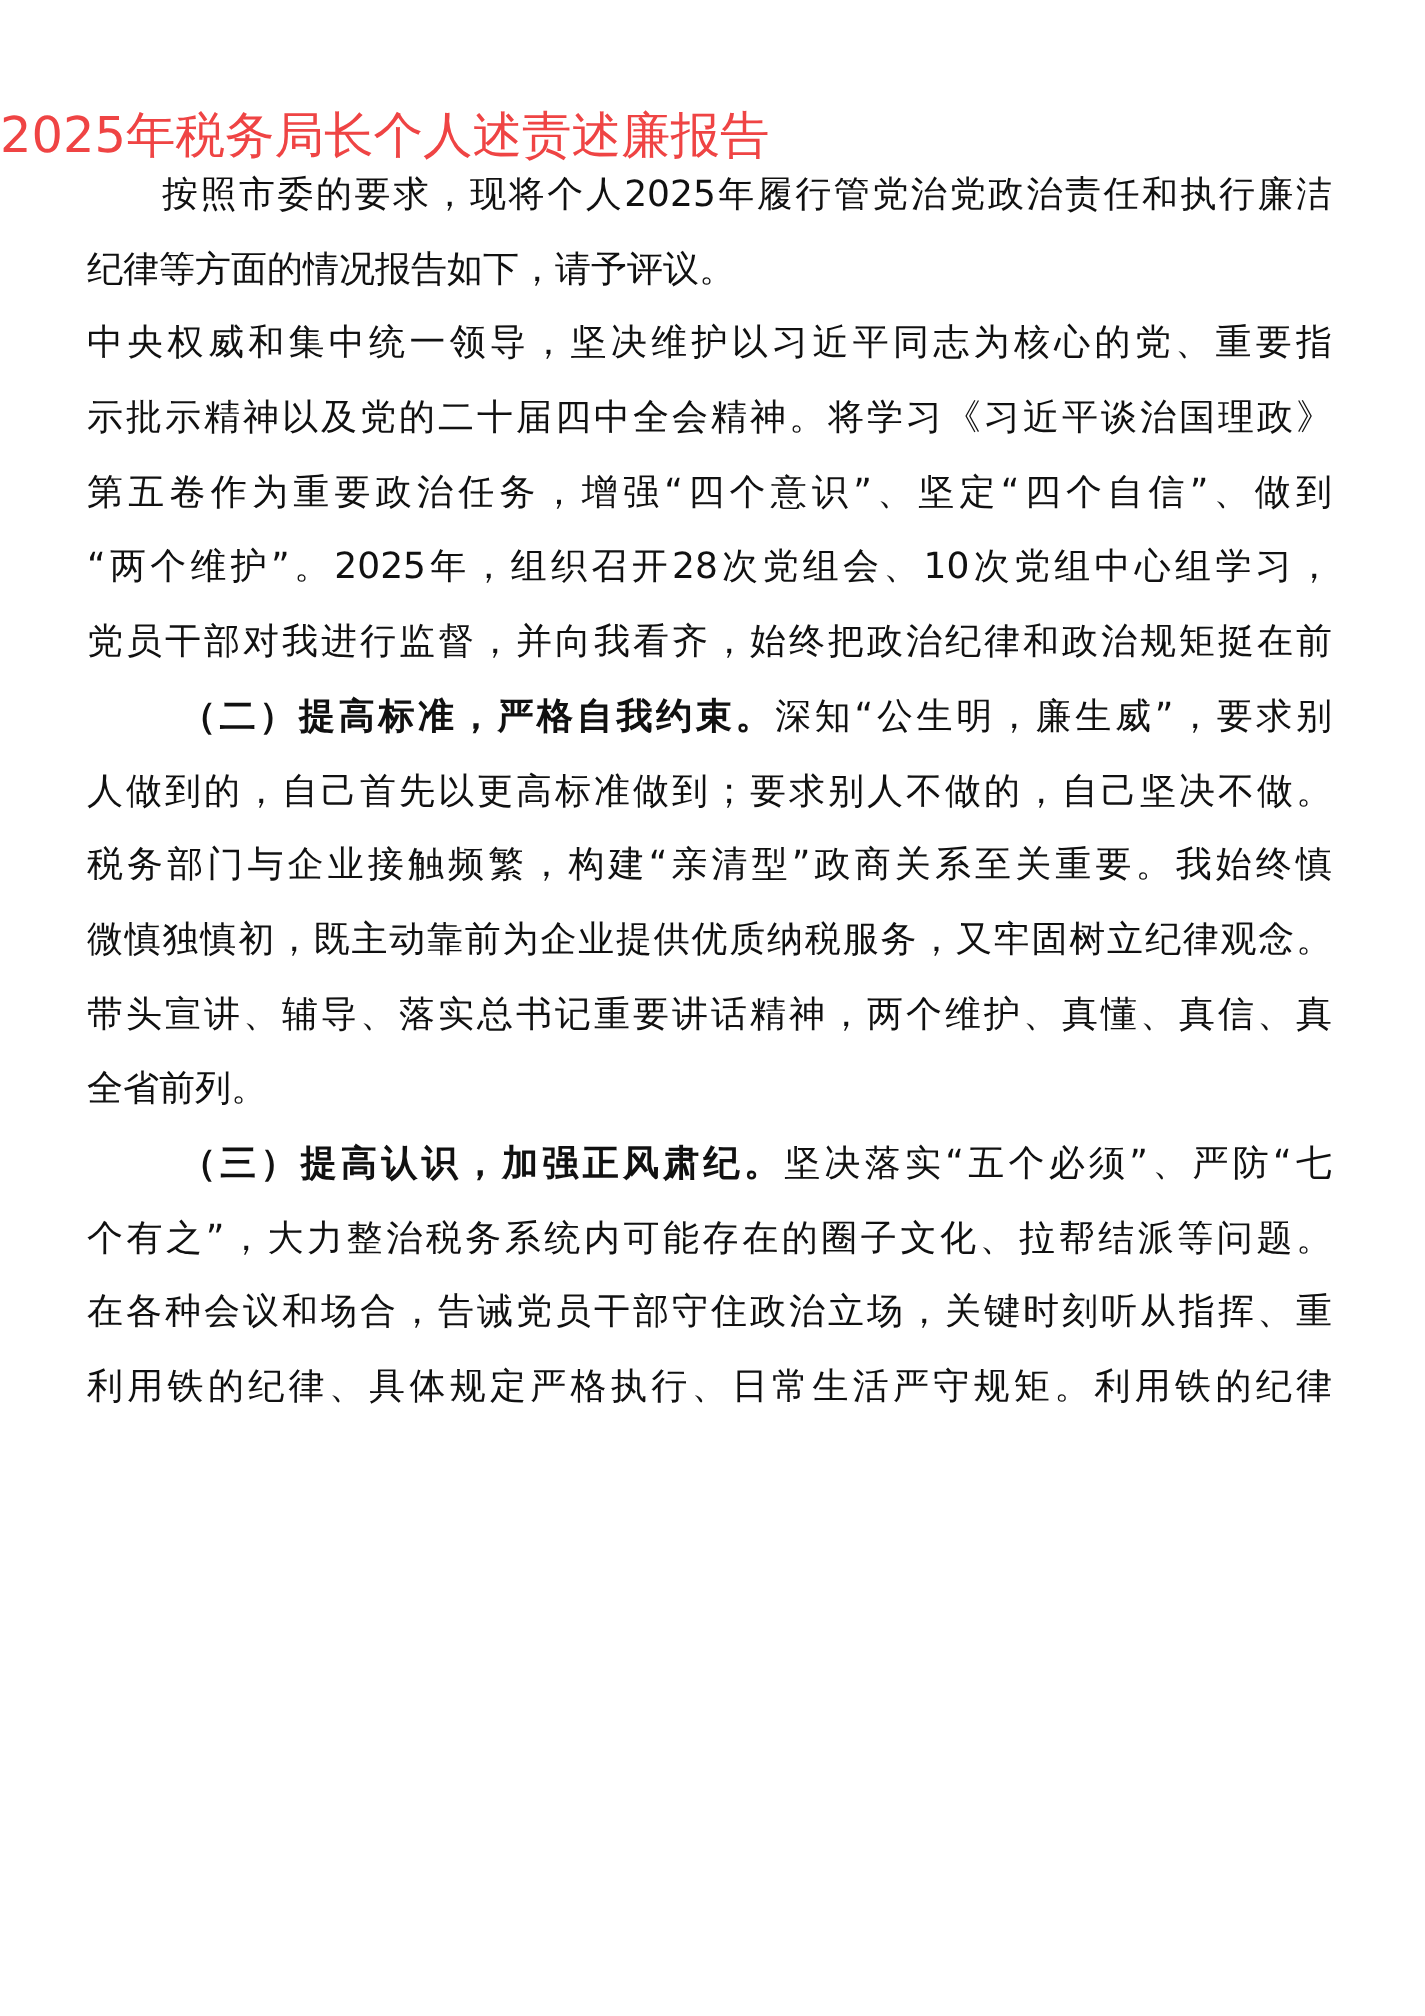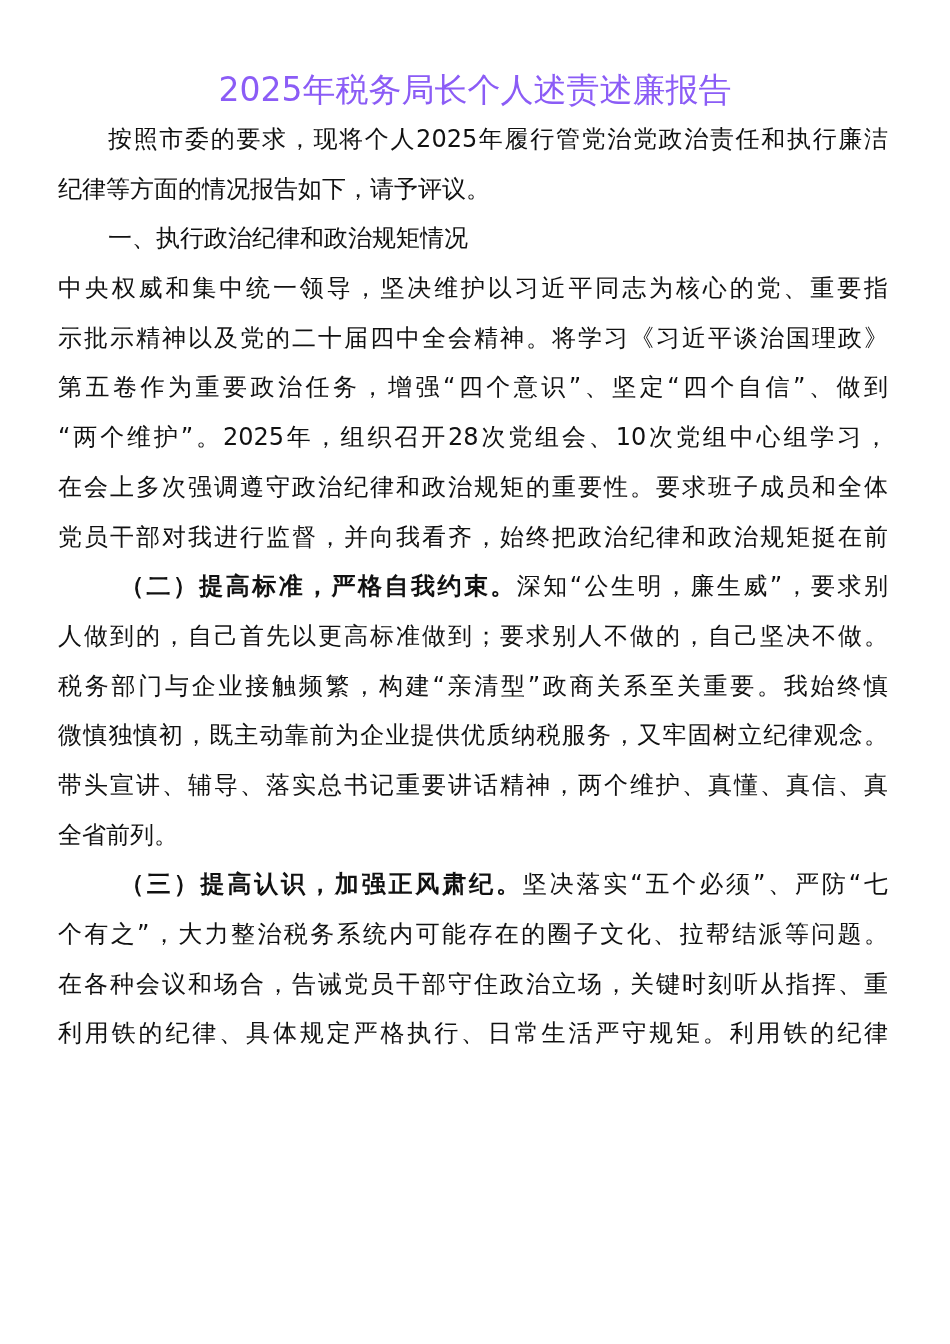--- a/index.html
+++ b/index.html
@@ -21,32 +21,31 @@
       top: 0;
       width: 950px;
       height: 1344px;
       background: #ffffff;
     }
     .title {
       position: absolute;
       left: 0;
       top: 66px;
       width: 950px;
-      text-align: center;
       font-size: 33px;
       line-height: 48px;
       font-weight: normal;
       letter-spacing: 0px;
-      color: #8b5cf6;
+      color: #ef4444;
       margin: 0;
     }
     .body {
       position: absolute;
       left: 58px;
-      top: 115px;
+      top: 105px;
       width: 830px;
     }
     .line {
       height: 49.7px;
       line-height: 49.7px;
       font-size: 24px;
       white-space: nowrap;
       overflow: visible;
       text-align: justify;
       text-align-last: justify;
@@ -69,27 +68,25 @@
 
 <div class="page">
 
   <h1 class="title">2025年税务局长个人述责述廉报告</h1>
 
   <div class="body">
 
     <div class="line indent">按照市委的要求，现将个人2025年履行管党治党政治责任和执行廉洁</div>
     <div class="line last">纪律等方面的情况报告如下，请予评议。</div>
 
-    <div class="line last indent">一、执行政治纪律和政治规矩情况</div>
 
     <div class="line">中央权威和集中统一领导，坚决维护以习近平同志为核心的党、重要指</div>
     <div class="line">示批示精神以及党的二十届四中全会精神。将学习《习近平谈治国理政》</div>
     <div class="line">第五卷作为重要政治任务，增强“四个意识”、坚定“四个自信”、做到</div>
     <div class="line">“两个维护”。2025年，组织召开28次党组会、10次党组中心组学习，</div>
-    <div class="line">在会上多次强调遵守政治纪律和政治规矩的重要性。要求班子成员和全体</div>
     <div class="line">党员干部对我进行监督，并向我看齐，始终把政治纪律和政治规矩挺在前</div>
 
     <div class="line indent2">
       <span class="bold">（二）提高标准，严格自我约束。</span><span>深知“公生明，廉生威”，要求别</span>
     </div>
     <div class="line">人做到的，自己首先以更高标准做到；要求别人不做的，自己坚决不做。</div>
     <div class="line">税务部门与企业接触频繁，构建“亲清型”政商关系至关重要。我始终慎</div>
     <div class="line">微慎独慎初，既主动靠前为企业提供优质纳税服务，又牢固树立纪律观念。</div>
     <div class="line">带头宣讲、辅导、落实总书记重要讲话精神，两个维护、真懂、真信、真</div>
     <div class="line last">全省前列。</div>

